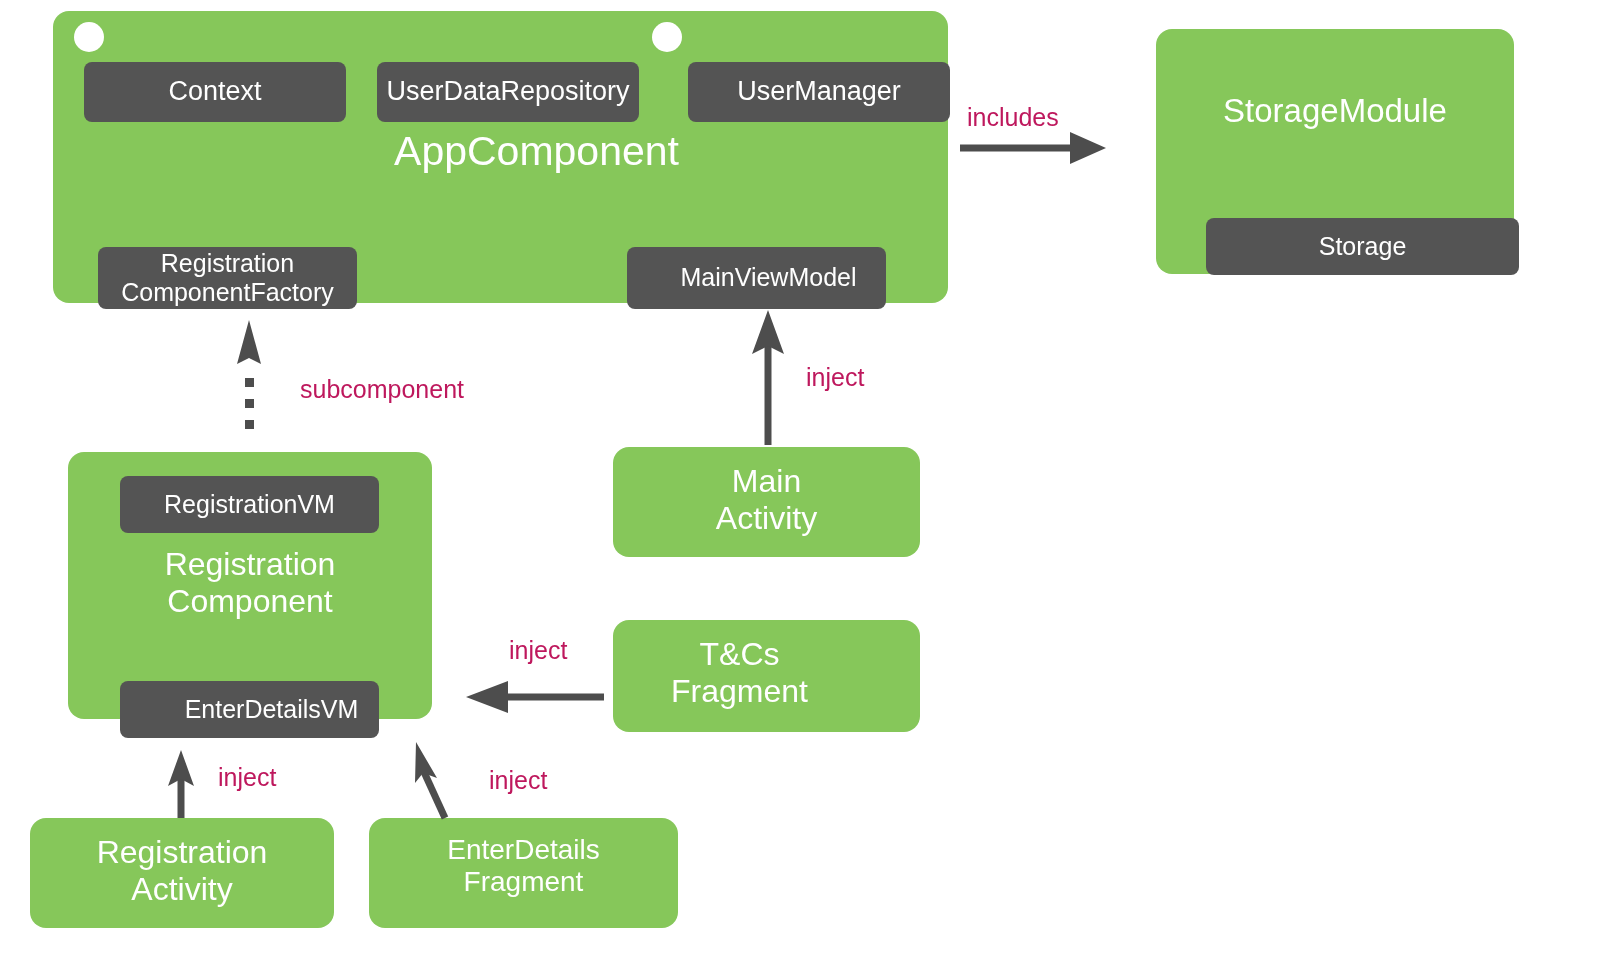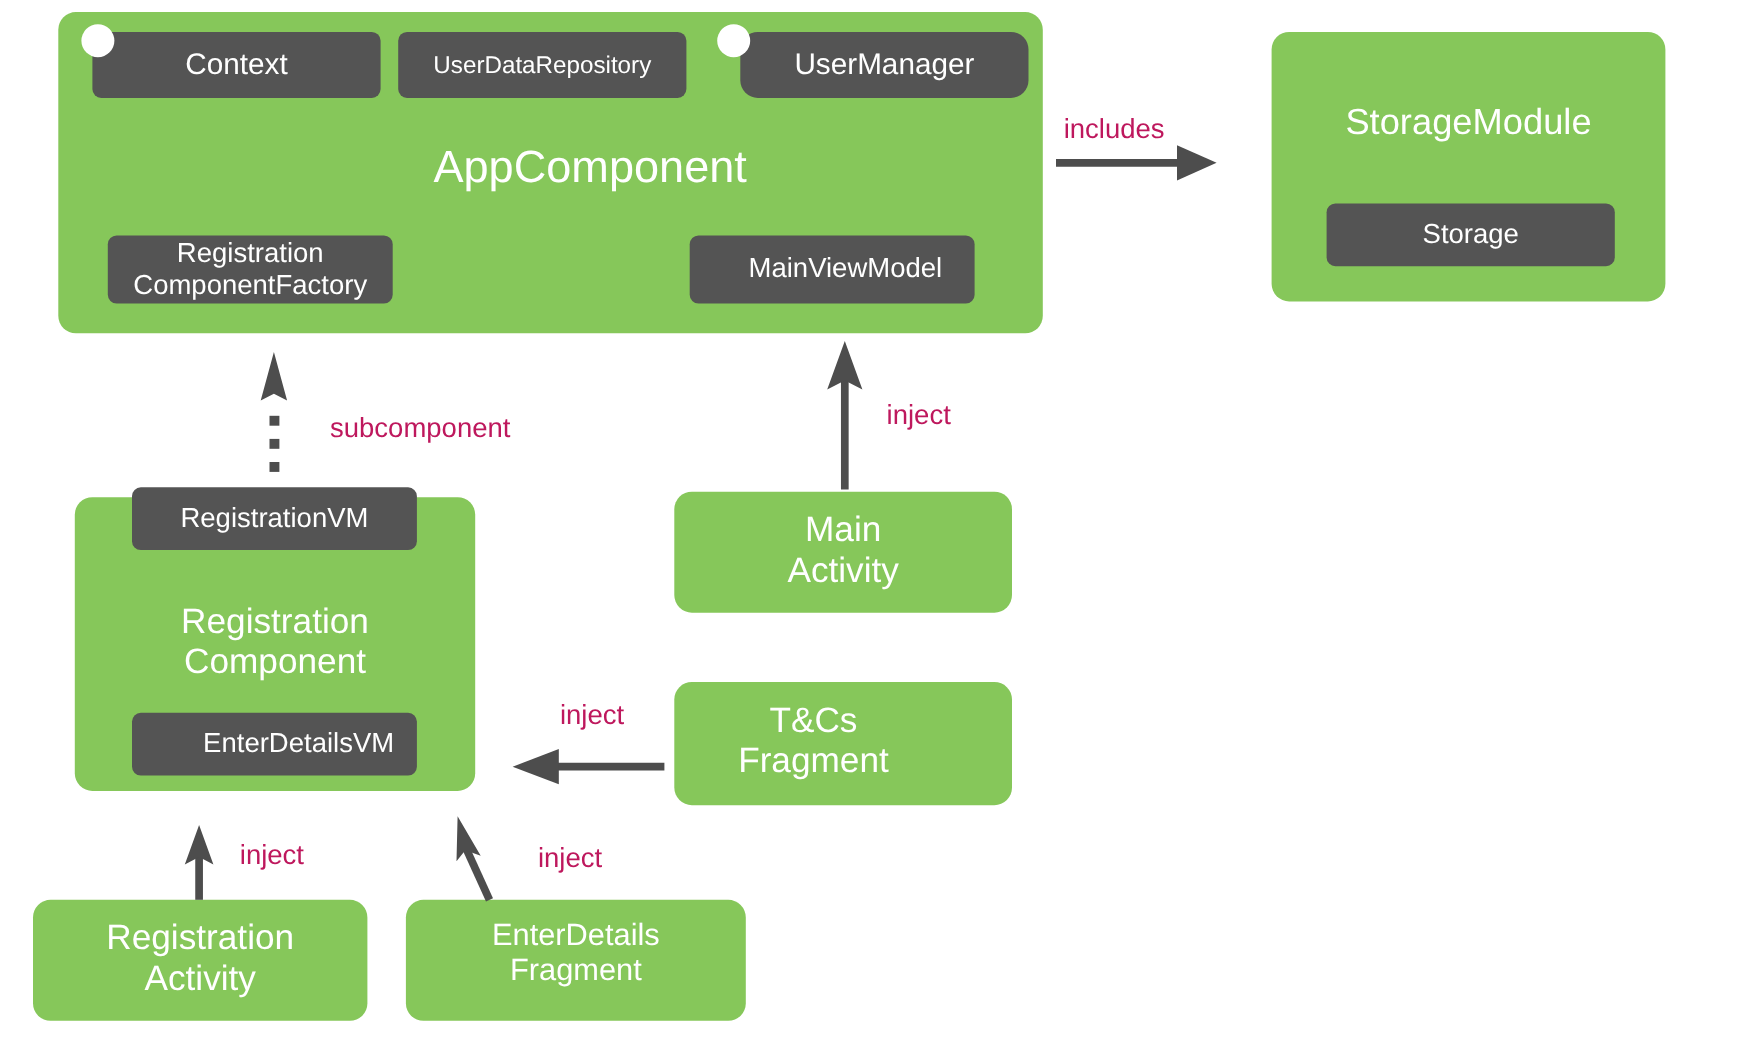--- a/index.html
+++ b/index.html
@@ -30,20 +30,21 @@
     position: absolute;
     background: #545454;
     border-radius: 8px;
     box-sizing: border-box;
     display: flex;
     align-items: center;
     justify-content: center;
     text-align: center;
     color: #ffffff;
     line-height: 1.18;
+    margin-top: 33px;
   }
   .green-label {
     position: absolute;
     color: #ffffff;
     text-align: center;
     line-height: 1.16;
     white-space: pre-line;
   }
   .dark-label {
     white-space: pre-line;
@@ -71,25 +72,25 @@
   
   #app-component        { left: 53px;  top: 11px;  width: 895px;  height: 292px; }
   #storage-module       { left: 1156px; top: 29px;  width: 358px;  height: 245px; }
   #registration-component { left: 68px; top: 452px; width: 364px;  height: 267px; }
   #main-activity        { left: 613px; top: 447px; width: 307px;  height: 110px; }
   #tcs-fragment         { left: 613px; top: 620px; width: 307px;  height: 112px; }
   #registration-activity{ left: 30px;  top: 818px; width: 304px;  height: 110px; }
   #enterdetails-fragment{ left: 369px; top: 818px; width: 309px;  height: 110px; }
 
   #box-context          { left: 84px;  top: 29px;  width: 262px;  height: 60px;  font-size: 27px; }
-  #box-userdatarepository { left: 362px; top: 29px; width: 262px; height: 60px;  font-size: 22px; text-align: center; }
-  #box-usermanager      { left: 673px; top: 29px;  width: 262px;  height: 60px;  font-size: 27px; border-radius: 16px; }
+  #box-userdatarepository { left: 377px; top: 29px; width: 262px; height: 60px;  font-size: 27px; text-align: center; }
+  #box-usermanager      { left: 688px; top: 29px;  width: 262px;  height: 60px;  font-size: 27px; }
   #box-registrationcomponentfactory { left: 98px; top: 214px; width: 259px; height: 62px; font-size: 25px; }
   #box-mainviewmodel    { left: 627px; top: 214px; width: 259px;  height: 62px;  font-size: 25px; padding-left: 24px; }
-  #box-storage          { left: 1206px; top: 185px; width: 262px; height: 57px;  font-size: 25px; text-align: right; }
+  #box-storage          { left: 1206px; top: 185px; width: 313px; height: 57px;  font-size: 25px; text-align: right; }
   #box-registrationvm   { left: 120px; top: 443px; width: 259px;  height: 57px;  font-size: 25px; }
   #box-enterdetailsvm   { left: 120px; top: 648px; width: 259px;  height: 57px;  font-size: 25px; padding-left: 44px; }
 
   #label-appcomponent   { left: 53px;  top: 128px; width: 895px;  font-size: 41px; padding-left: 36px; }
   #label-storagemodule  { left: 1156px; top: 92px; width: 358px;  font-size: 33px; }
   #label-registrationcomponent { left: 68px; top: 546px; width: 364px; font-size: 32px; }
   #label-mainactivity   { left: 613px; top: 463px; width: 307px;  font-size: 32px; }
   #label-tcsfragment    { left: 613px; top: 636px; width: 253px;  font-size: 32px; }
   #label-registrationactivity { left: 30px; top: 834px; width: 304px; font-size: 32px; }
   #label-enterdetailsfragment { left: 369px; top: 834px; width: 309px; font-size: 28px; }

